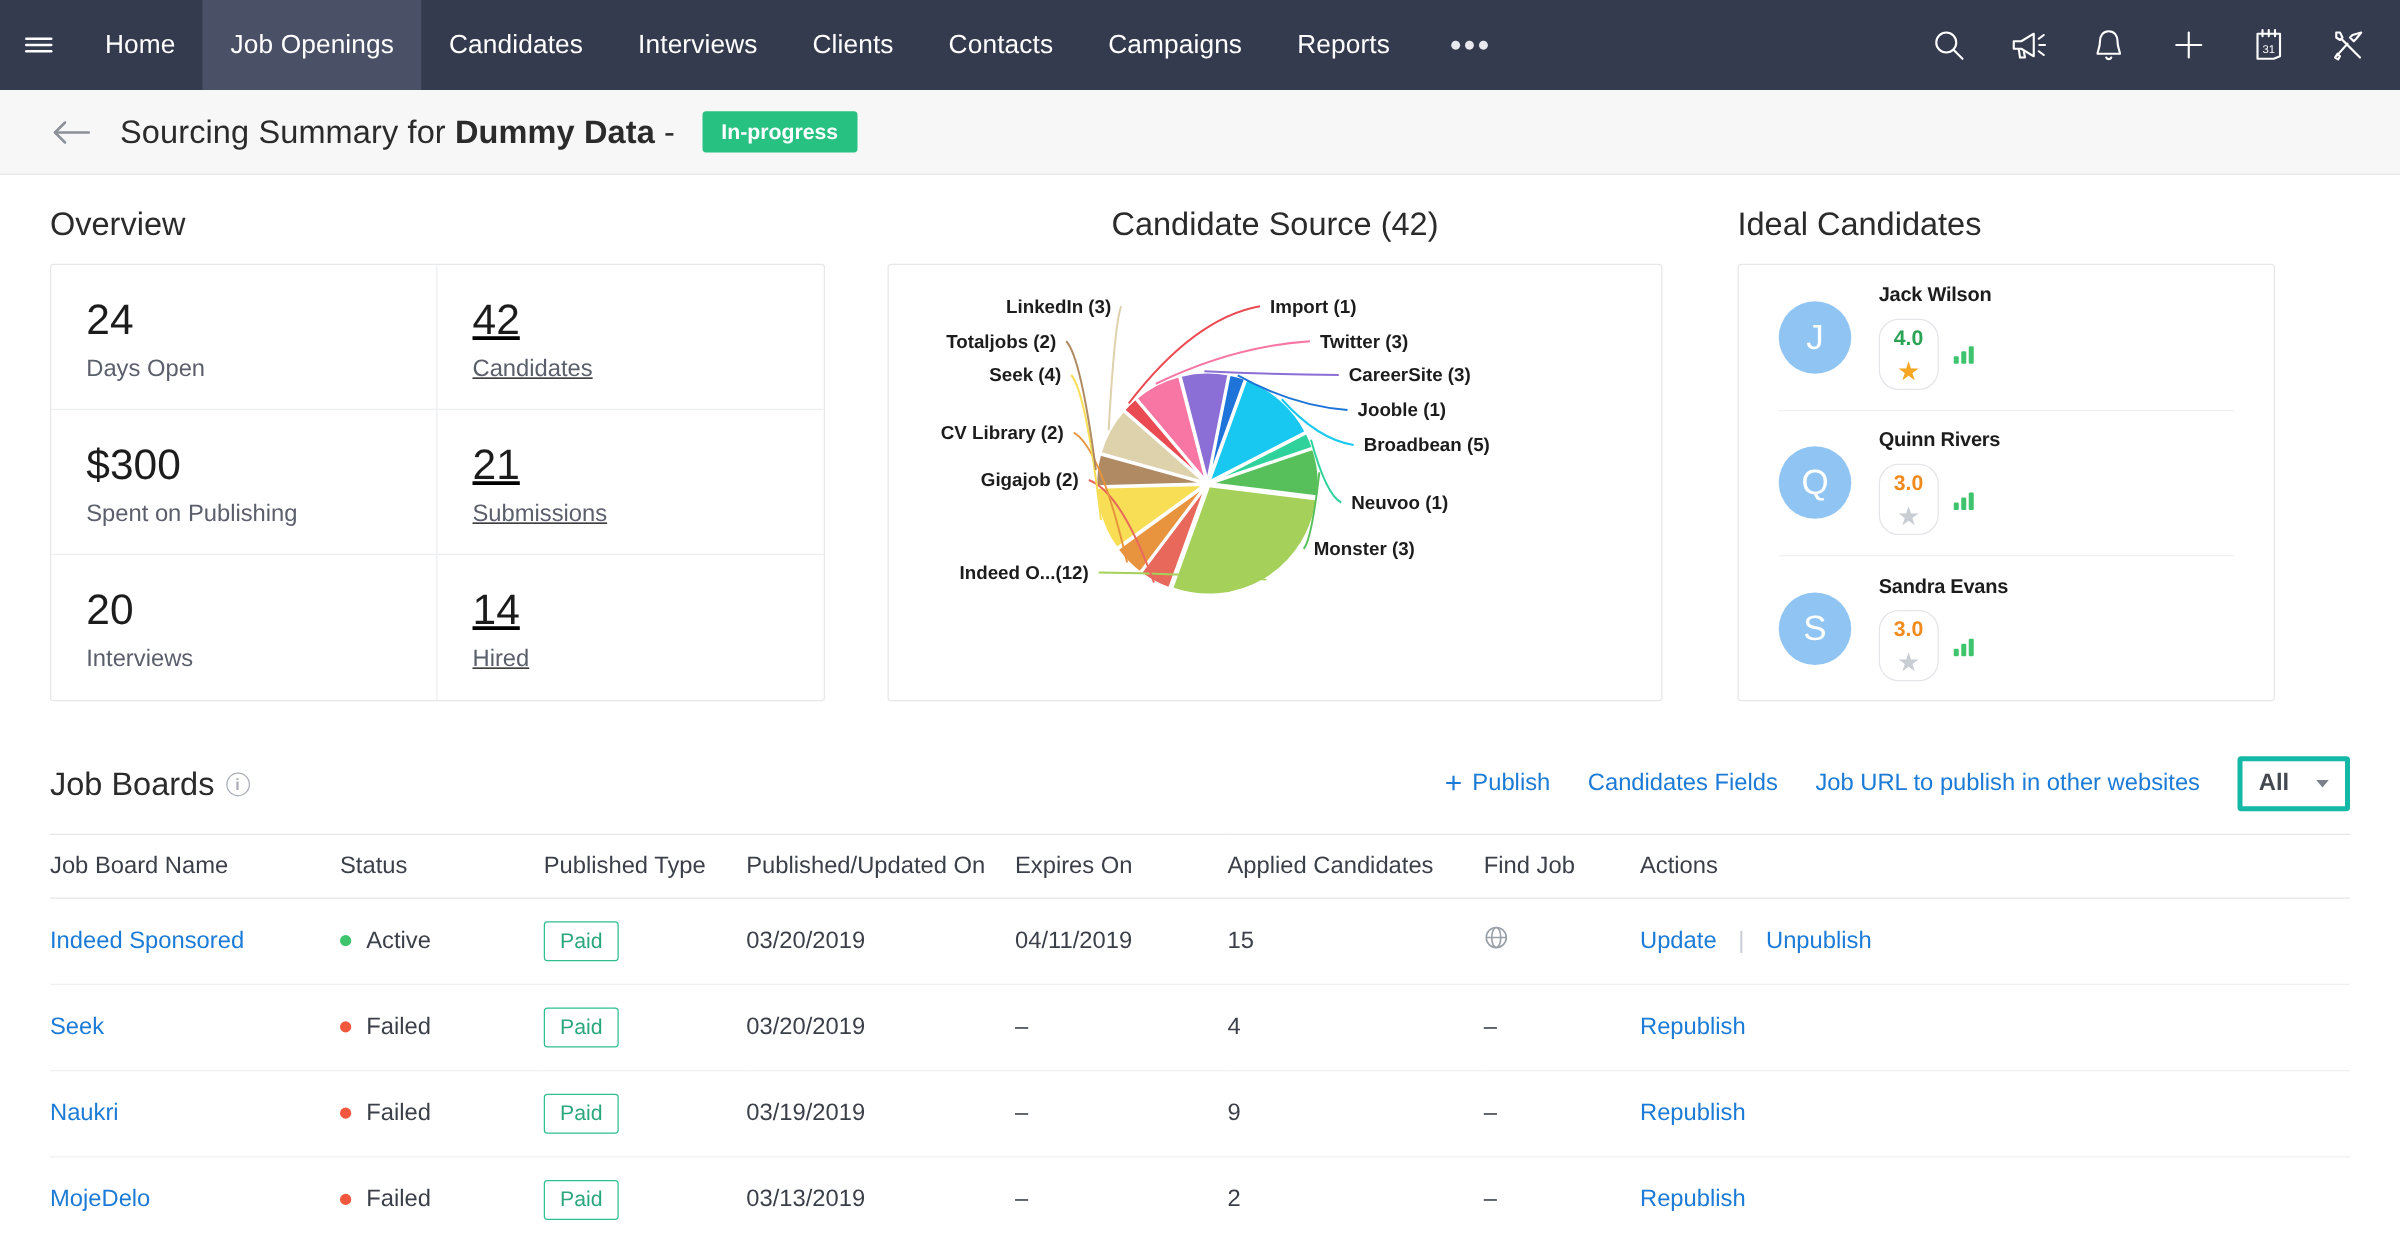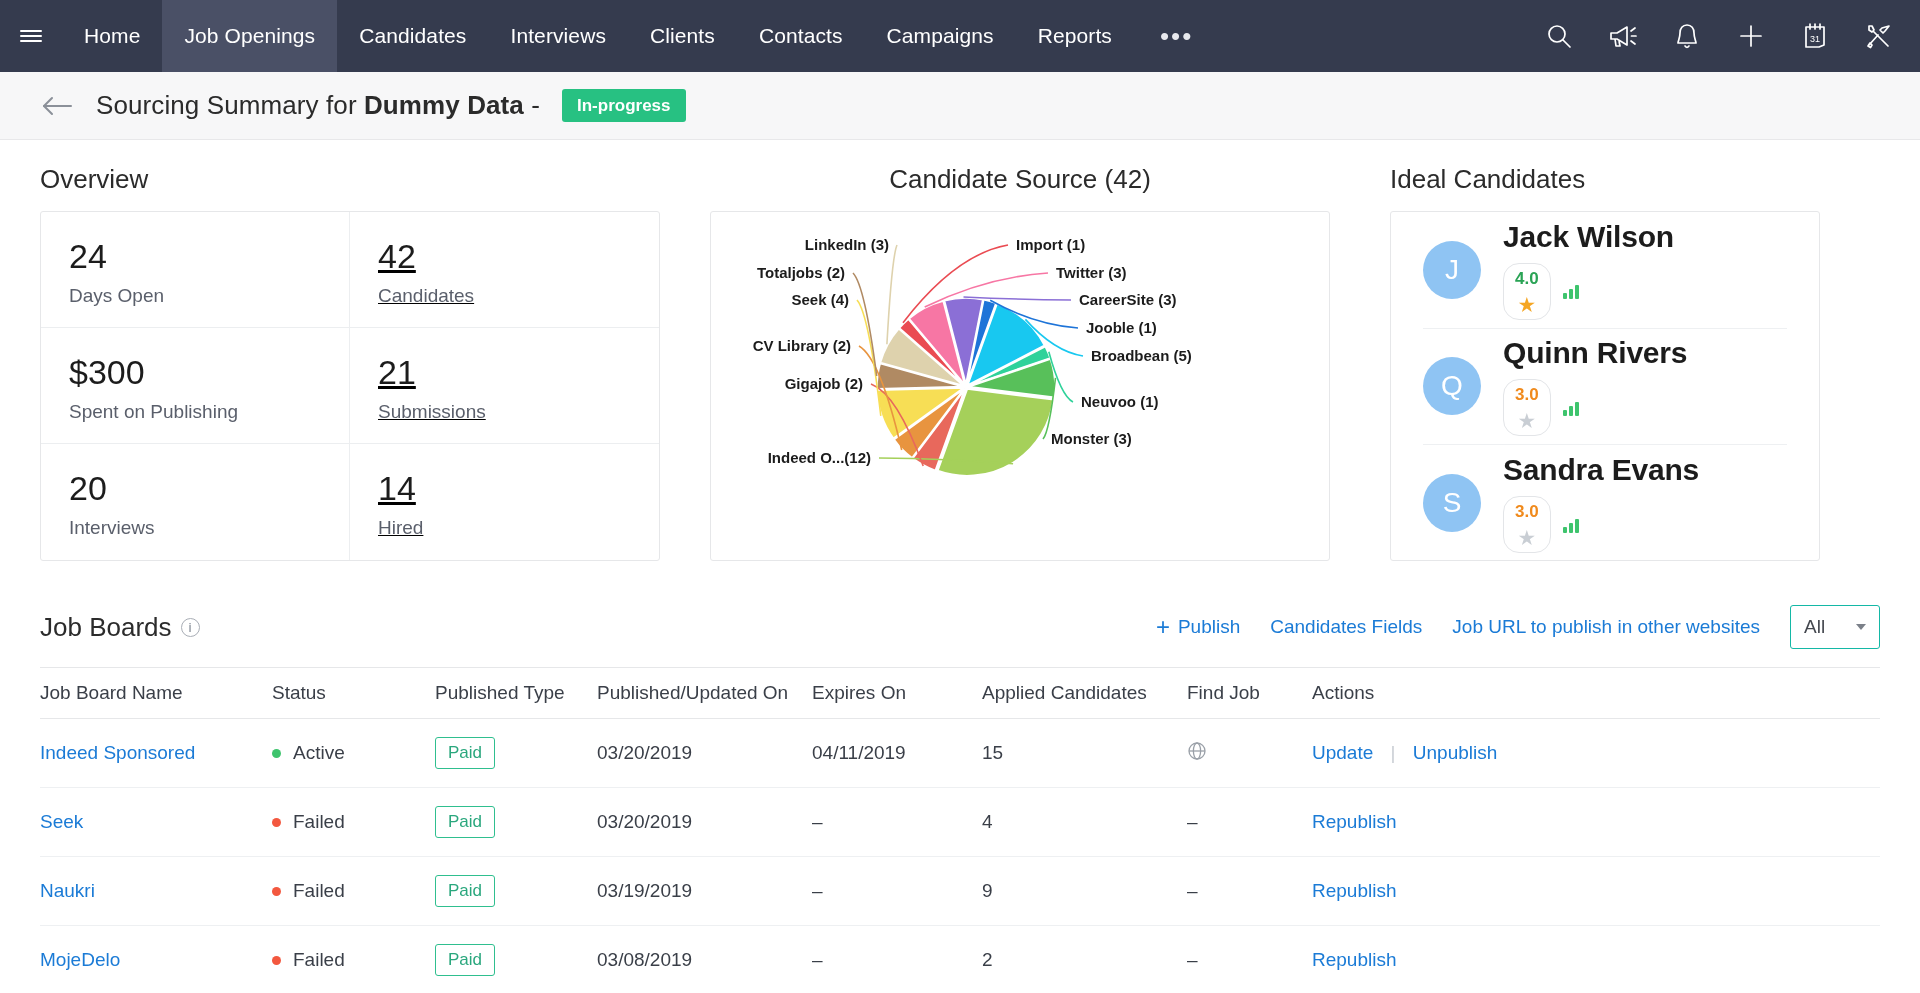--- a/index.html
+++ b/index.html
@@ -73,21 +73,21 @@
   
   .col-ideal { width: 440px; margin-left: 30px;}
   .ideal-box { border:1px solid #e6e7e9; border-radius:3px; width: 430px; height: 350px; background:#fff; padding: 0 32px;}
   .ideal-item { display:flex; align-items:center; gap:22px; height: 116.5px; border-bottom:1px solid #eef0f2;}
   .ideal-item:last-child { border-bottom:none; }
   .avatar {
     width: 58px; height:58px; border-radius:50%; background:#8fc4f3; color:#fff;
     display:flex; align-items:center; justify-content:center;
     font-size: 28px; font-weight:400; flex: 0 0 auto;
   }
-  .cand-name { font-size: 30px; color:#1c1c1c; font-weight:700; letter-spacing:-.2px;}
+  .cand-name { font-size: 16px; color:#1c1c1c; font-weight:700; letter-spacing:-.2px;}
   .cand-meta { display:flex; align-items:center; gap:12px; margin-top:9px;}
   .rating-pill {
     border:1px solid #e3e5e8; border-radius:16px; padding: 5px 11px;
     display:flex; align-items:center; gap:7px; font-size:17px; font-weight:600;flex-direction:column;
   }
   .rating-pill.green .rv { color:#2aa355; }
   .rating-pill.orange .rv { color:#f08a1c; }
   .star { font-size: 18px; line-height:1;}
   .star.on { color:#f5a623; }
   .star.off { color:#c9ced4; }
@@ -100,23 +100,23 @@
   .info-icon {
     width:19px; height:19px; border-radius:50%; border:1.6px solid #a9aeb6; color:#a9aeb6;
     font-size:13px; display:inline-flex; align-items:center; justify-content:center;
     margin-left:9px; font-style:normal; font-weight:700;
   }
   .jb-actions { margin-left:auto; display:flex; align-items:center; gap: 30px; }
   .jb-link { color:#1b7bd6; font-size:19px; cursor:pointer; white-space:nowrap;}
   .jb-publish { color:#1b7bd6; font-size:19px; display:flex; align-items:center; gap:8px; cursor:pointer;}
   .plus-sm { font-size:24px; line-height:1; }
   .jb-select {
-    border:1px solid #14b8a6; border-radius:3px; height:44px; width:90px;
+    border:4px solid #14b8a6; border-radius:3px; height:44px; width:90px;
     display:flex; align-items:center; justify-content:space-between; padding:0 13px;
-    font-size:19px; color:#44484f; cursor:pointer; background:#fff;
+    font-size:19px; color:#44484f; cursor:pointer; background:#fff;font-weight:bold;
   }
   .caret { width:0;height:0;border-left:5px solid transparent;border-right:5px solid transparent;border-top:6px solid #7b8089;}
 
   table.jb { width: 100%; border-collapse: collapse; margin-top: 18px; }
   table.jb th {
     text-align:left; font-size:19px; color:#3a3f48; font-weight:400;
     padding: 14px 0 14px 0; border-bottom:1px solid #e6e7e9; border-top:1px solid #e6e7e9;
   }
   table.jb td { padding: 18px 0; border-bottom:1px solid #eef0f2; font-size:19px; color:#3a3f48; vertical-align:middle;}
   .lnk { color:#1b7bd6; cursor:pointer; }
@@ -477,21 +477,21 @@
         <tr>
           <td class="c1">
             <span class="lnk">MojeDelo</span>
           </td>
           <td class="c2">
             <span class="dot failed"></span><span>Failed</span>
           </td>
           <td class="c3">
             <span class="paid">Paid</span>
           </td>
-          <td class="c4">03/08/2019</td>
+          <td class="c4">03/13/2019</td>
           <td class="c5 dash">–</td>
           <td class="c6">2</td>
           <td class="c7 dash-gray">–</td>
           <td class="c8">
             <span class="lnk">Republish</span>
           </td>
         </tr>
 
       </tbody>
     </table>

